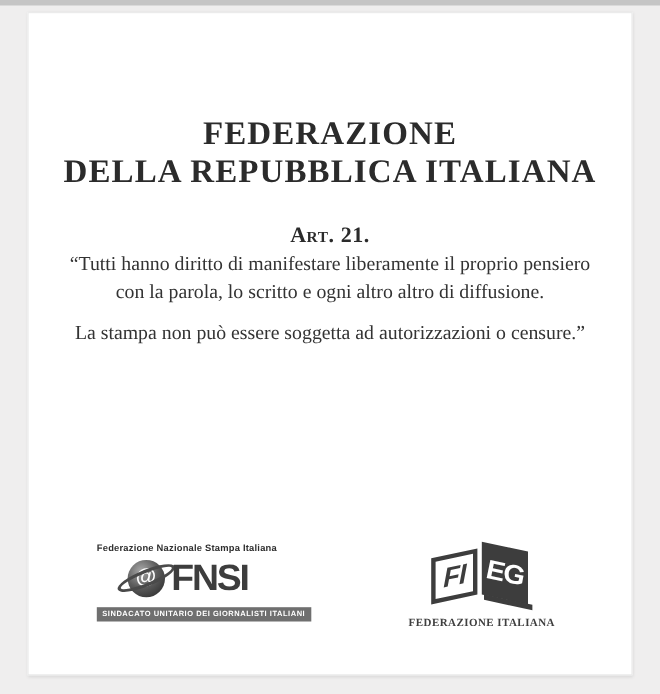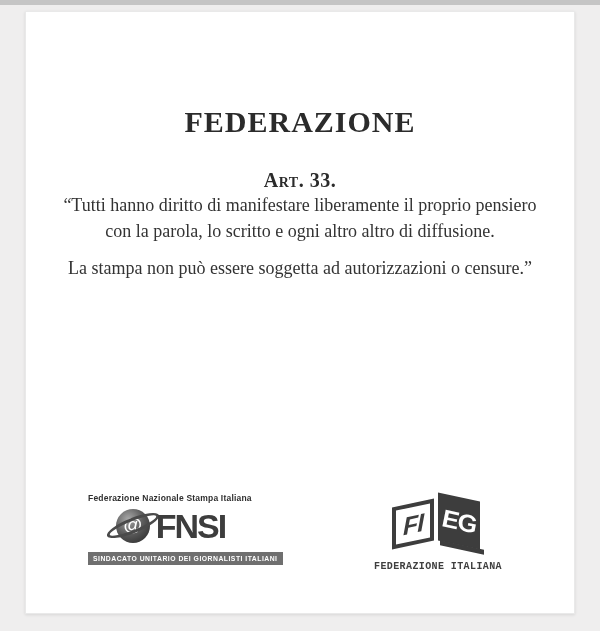--- a/index.html
+++ b/index.html
@@ -105,37 +105,38 @@
   }
   .fieg-right span{
     font-family:"Liberation Sans", sans-serif; font-weight:bold; font-style:italic;
     font-size:25px; letter-spacing:-1px; color:#fff;
   }
   .fieg-edge{
     position:absolute; left:50px; top:52px; width:44px; height:5px;
     background:var(--logo-dark,#3d3d3d); transform:skewY(12deg);
   }
   .fieg-cap{
-    margin-top:5px; font-family:Liberation Mono, monospace;
+    margin-top:5px; font-family:Liberation Serif, serif;
     font-weight:bold; font-size:10px; line-height:14px;
     letter-spacing:0.4px; color:#3f3f3f;
   }
 </style>
 </head>
 <body>
 
 <div class="topbar"></div>
 
 <div class="card">
 
   <h1 class="title">
     <span>FEDERAZIONE</span>
+    <span>DELLA REPUBBLICA ITALIANA</span>
   </h1>
 
-  <div class="article">Art. 33.</div>
+  <div class="article">Art. 21.</div>
 
   <p class="quote p1">
     <span>“Tutti hanno diritto di manifestare liberamente il proprio pensiero</span>
     <span>con la parola, lo scritto e ogni altro altro di diffusione.</span>
   </p>
 
   <p class="quote p2">
     <span>La stampa non può essere soggetta ad autorizzazioni o censure.”</span>
   </p>
 

